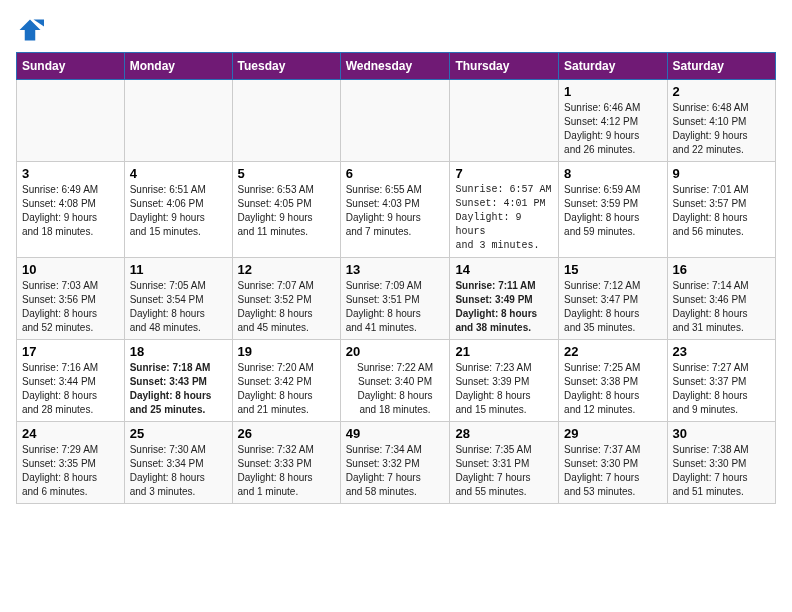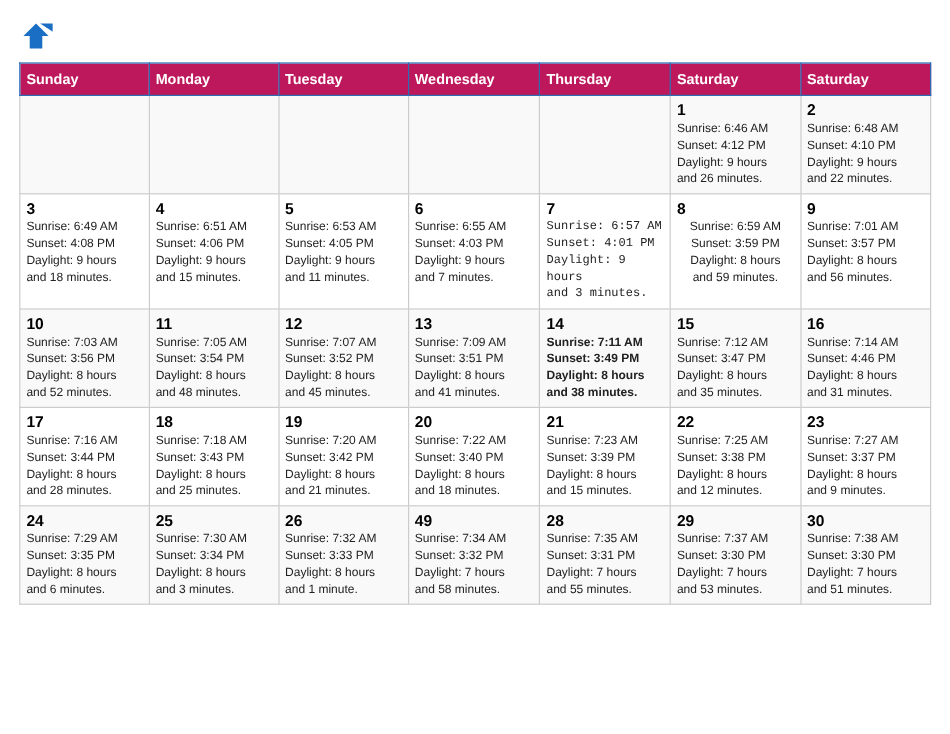--- a/index.html
+++ b/index.html
@@ -43,21 +43,21 @@
     .subtitle {
       font-size: 16px;
       color: #555;
     }
     table {
       width: 100%;
       border-collapse: collapse;
       font-size: 11px;
     }
     thead tr th {
-      background: #be185d;
+      background: #701a75;
       color: #fff;
       text-align: left;
       padding: 6px 5px;
       font-size: 12px;
       font-weight: bold;
       border: 1px solid #2a6db5;
     }
     tbody tr td {
       border: 1px solid #ccc;
       vertical-align: top;
@@ -168,21 +168,21 @@
         </td>
         <td>
           <span class="day-num">7</span>
           <div class="day-info" style="white-space: pre-line; font-family: Liberation Mono, monospace;">Sunrise: 6:57 AM
 Sunset: 4:01 PM
 Daylight: 9 hours
 and 3 minutes.</div>
         </td>
         <td>
           <span class="day-num">8</span>
-          <div class="day-info" style="white-space: pre-line; text-align: center;">Sunrise: 6:59 AM
+          <div class="day-info" style="white-space: pre-line;">Sunrise: 6:59 AM
 Sunset: 3:59 PM
 Daylight: 8 hours
 and 59 minutes.</div>
         </td>
         <td>
           <span class="day-num">9</span>
           <div class="day-info" style="white-space: pre-line;">Sunrise: 7:01 AM
 Sunset: 3:57 PM
 Daylight: 8 hours
 and 56 minutes.</div>
@@ -227,50 +227,50 @@
         <td>
           <span class="day-num">15</span>
           <div class="day-info" style="white-space: pre-line;">Sunrise: 7:12 AM
 Sunset: 3:47 PM
 Daylight: 8 hours
 and 35 minutes.</div>
         </td>
         <td>
           <span class="day-num">16</span>
           <div class="day-info" style="white-space: pre-line;">Sunrise: 7:14 AM
-Sunset: 4:46 PM
+Sunset: 3:46 PM
 Daylight: 8 hours
 and 31 minutes.</div>
         </td>
       </tr>
       <tr>
         <td>
           <span class="day-num">17</span>
           <div class="day-info" style="white-space: pre-line;">Sunrise: 7:16 AM
 Sunset: 3:44 PM
 Daylight: 8 hours
 and 28 minutes.</div>
         </td>
         <td>
           <span class="day-num">18</span>
-          <div class="day-info" style="white-space: pre-line;">Sunrise: 7:18 AM
+          <div class="day-info" style="white-space: pre-line; font-weight: bold;">Sunrise: 7:18 AM
 Sunset: 3:43 PM
 Daylight: 8 hours
 and 25 minutes.</div>
         </td>
         <td>
           <span class="day-num">19</span>
           <div class="day-info" style="white-space: pre-line;">Sunrise: 7:20 AM
 Sunset: 3:42 PM
 Daylight: 8 hours
 and 21 minutes.</div>
         </td>
         <td>
           <span class="day-num">20</span>
-          <div class="day-info" style="white-space: pre-line;">Sunrise: 7:22 AM
+          <div class="day-info" style="white-space: pre-line; text-align: center;">Sunrise: 7:22 AM
 Sunset: 3:40 PM
 Daylight: 8 hours
 and 18 minutes.</div>
         </td>
         <td>
           <span class="day-num">21</span>
           <div class="day-info" style="white-space: pre-line;">Sunrise: 7:23 AM
 Sunset: 3:39 PM
 Daylight: 8 hours
 and 15 minutes.</div>

